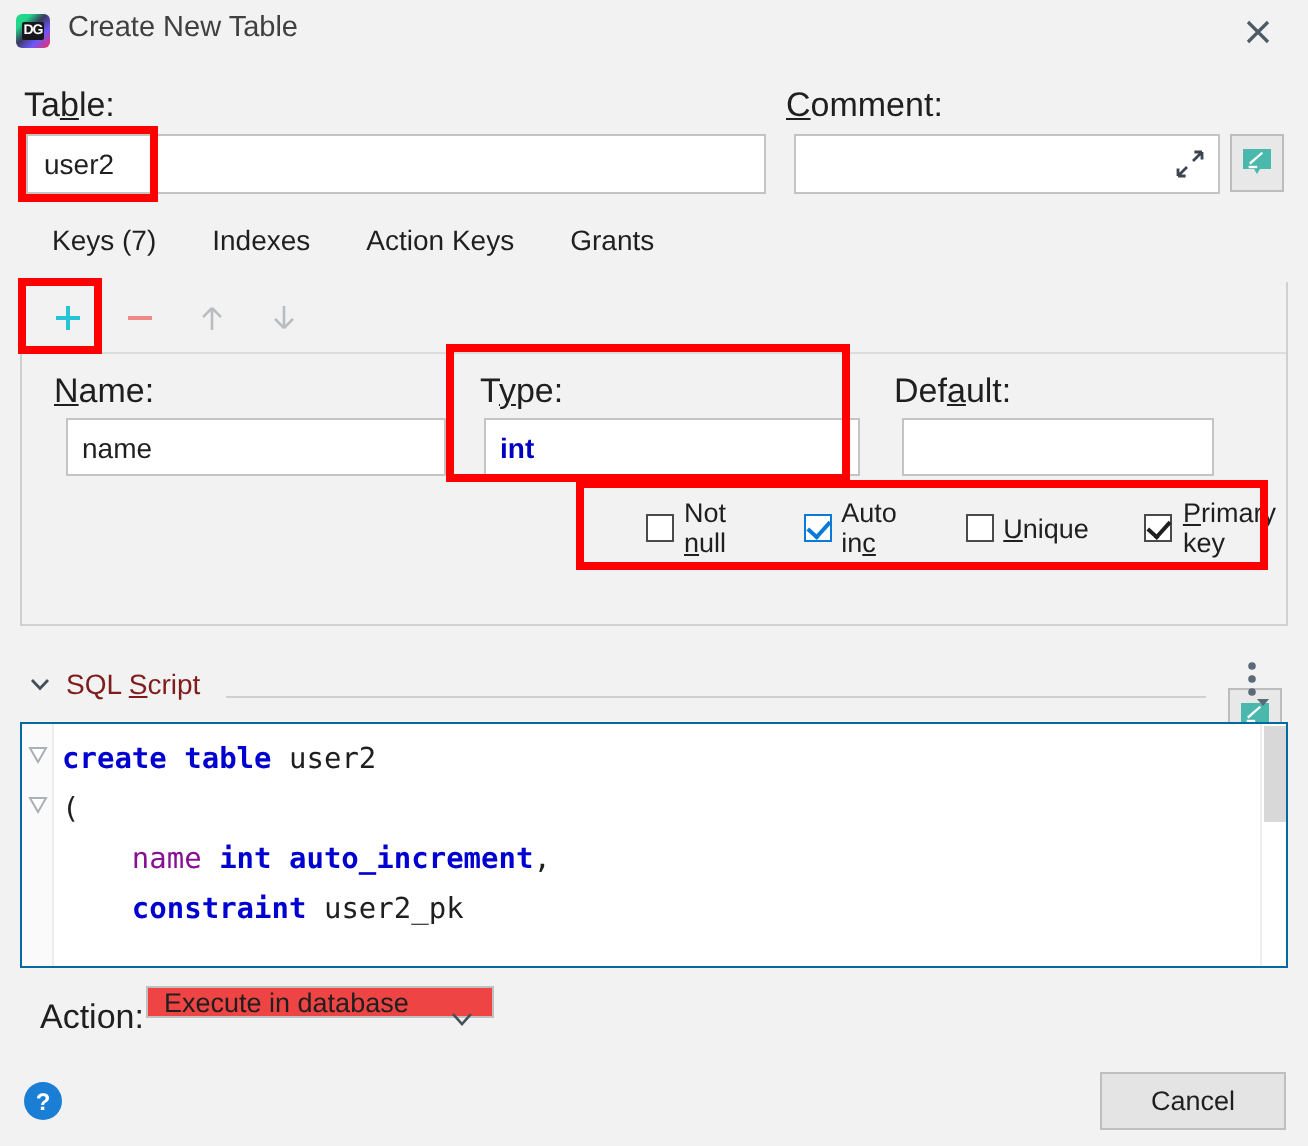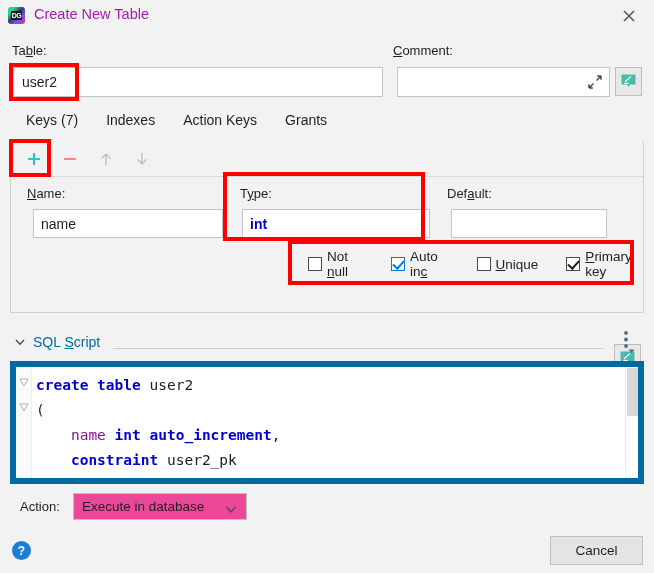--- a/index.html
+++ b/index.html
@@ -30,31 +30,31 @@
     display: flex; align-items: center; justify-content: center;
   }
   .app-icon .dg {
     font-size: 7px; font-weight: bold; color: #fff;
     font-family: "Liberation Sans", sans-serif;
     background: #17171c; border-radius: 1px; padding: 1px 1px;
     line-height: 7px; letter-spacing: -0.5px;
   }
   .title-text {
     position: absolute; left: 34px; top: 6px;
-    font-size: 14.5px; color: #a21caf;
+    font-size: 14.5px; color: #404040;
   }
   .close-btn {
     position: absolute; right: 12px; top: 5px;
     width: 26px; height: 22px;
     display: flex; align-items: center; justify-content: center;
     cursor: pointer;
   }
 
   
-  .lbl { font-size: 13px; color: #1f1f1f; }
+  .lbl { font-size: 17px; color: #1f1f1f; }
   .mn { text-decoration: underline; }
 
   .lbl-table { position: absolute; left: 12px; top: 43px; }
   .lbl-comment { position: absolute; left: 393px; top: 43px; }
 
   .input-table {
     position: absolute; left: 13px; top: 67px;
     width: 370px; height: 30px;
     background: #fff; border: 1px solid #c4c4c4;
     padding: 0 8px; font-size: 14px; color: #1f1f1f;
@@ -116,48 +116,48 @@
   .fi {
     position: absolute; height: 29px; background: #fff;
     border: 1px solid #c4c4c4; padding: 0 7px; line-height: 27px;
     font-size: 14px; font-family: "Liberation Sans", sans-serif;
   }
   .fi-name { left: 22px; top: 68px; width: 190px; color: #1f1f1f; }
   .fi-type { left: 231px; top: 68px; width: 188px; color: #0000c0; font-weight: bold; }
   .fi-default { left: 440px; top: 68px; width: 156px; }
 
   .chk-row {
-    position: absolute; left: 297px; top: 108px;
+    position: absolute; left: 312px; top: 108px;
     display: flex; align-items: center; gap: 28px;
   }
   .chk { display: flex; align-items: center; gap: 5px; cursor: pointer; font-size: 13.5px; }
   .box {
     width: 14px; height: 14px; background: #fff;
     border: 1px solid #4a4a4a; display: inline-block;
     position: relative; flex: none;
   }
   .box.blue { border-color: #0a7ad8; }
   .box.checked::after {
     content: ""; position: absolute; left: 3px; top: 0px;
     width: 5px; height: 9px; border: solid #1f1f1f;
     border-width: 0 2px 2px 0; transform: rotate(42deg);
   }
   .box.blue.checked::after { border-color: #0a7ad8; }
 
   
   .sql-header { position: absolute; left: 14px; top: 334px; display: flex; align-items: center; gap: 7px; }
   .chev { width: 12px; height: 12px; }
-  .sql-title { font-size: 14px; color: #0369a1; }
+  .sql-title { font-size: 14px; color: #7f1d1d; }
   .sql-rule { position: absolute; left: 113px; top: 348px; width: 490px; height: 1px; background: #cfcfcf; }
   .kebab { position: absolute; left: 620px; top: 330px; width: 18px; height: 26px; cursor: pointer; }
 
   .sql-editor {
     position: absolute; left: 10px; top: 361px;
     width: 634px; height: 123px;
-    background: #fff; border: 6px solid #0369a1;
+    background: #fff; border: 1px solid #0369a1;
     overflow: hidden;
   }
   .gutter {
     position: absolute; left: 0; top: 0; width: 16px; height: 100%;
     background: #fafafa; border-right: 1px solid #ededed;
   }
   .fold { position: absolute; left: 3px; width: 10px; height: 10px; cursor: pointer; }
   .code {
     position: absolute; left: 20px; top: 6px;
     font-family: "DejaVu Sans Mono", monospace;
@@ -172,22 +172,22 @@
   }
   .thumb {
     position: absolute; left: 1px; top: 1px; width: 11px; height: 48px;
     background: #d8d8d8; cursor: pointer;
   }
 
   
   .lbl-action { position: absolute; left: 20px; top: 499px; }
   .action-select {
     position: absolute; left: 73px; top: 493px;
-    width: 174px; height: 27px;
-    background: #ec4899; border: 1px solid #c0c0c0;
+    width: 174px; height: 16px;
+    background: #ef4444; border: 1px solid #c0c0c0;
     display: flex; align-items: center; padding: 0 8px;
     font-size: 13.5px; cursor: pointer;
   }
   .sel-arrow { position: absolute; right: 9px; top: 9px; }
 
   
   .help-btn {
     position: absolute; left: 12px; top: 541px;
     width: 19px; height: 19px; border-radius: 50%;
     background: #1a7fd4; color: #fff; font-size: 12px; font-weight: bold;

